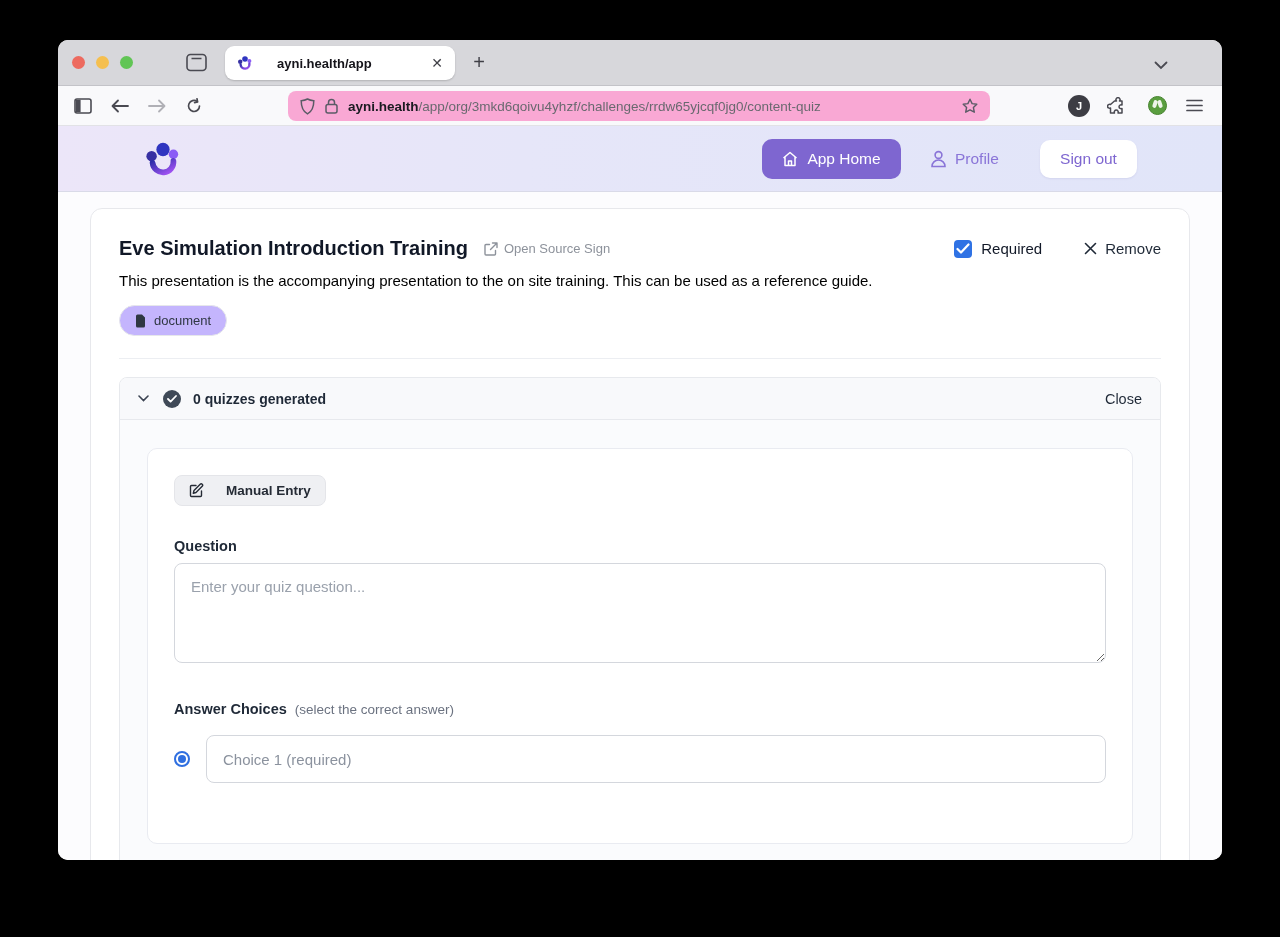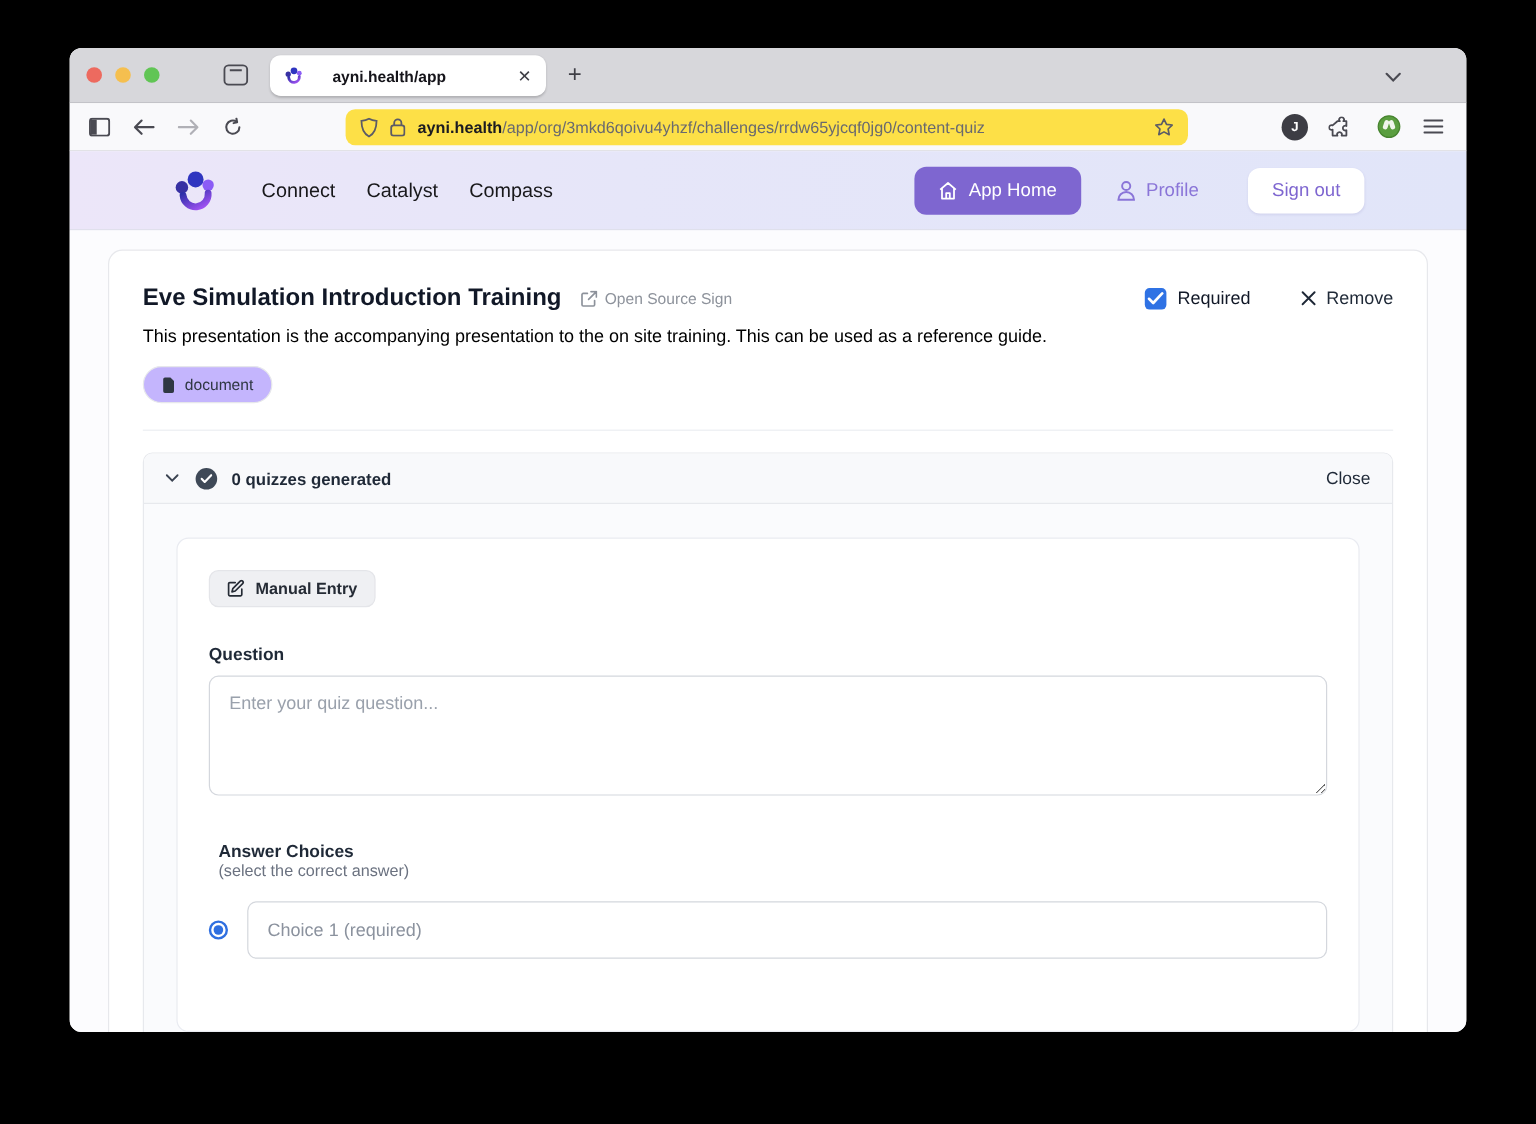--- a/index.html
+++ b/index.html
@@ -26,21 +26,21 @@
   .tab-chevron { position:absolute; right:54px; top:16px; color:#4a4a52; }
 
   
   .toolbar { position:relative; height:40px; background:#f9f9fb; border-bottom:1px solid #e2e2e6;
     display:flex; align-items:center; }
   .tb-icon { color:#4a4a52; display:flex; align-items:center; justify-content:center; }
   .i-sidebar { position:absolute; left:16px; }
   .i-back   { position:absolute; left:53px; }
   .i-fwd    { position:absolute; left:90px; color:#b0b0b6; }
   .i-reload { position:absolute; left:128px; }
-  .urlbar { position:absolute; left:230px; top:5px; width:702px; height:30px; background:#fde047;
+  .urlbar { position:absolute; left:230px; top:5px; width:702px; height:30px; background:#f9a8d4;
     border-radius:8px; display:flex; align-items:center; padding:0 12px; }
   .url-text { font-size:13.5px; margin-left:10px; flex:1; white-space:nowrap; overflow:hidden; }
   .url-domain { color:#1b1b21; font-weight:700; }
   .url-path { color:#69696f; }
   .avatar { position:absolute; left:1010px; top:9px; width:22px; height:22px; border-radius:50%;
     background:#3d3d44; color:#fff; font-size:11px; font-weight:700; display:flex; align-items:center; justify-content:center; }
   .i-puzzle { position:absolute; left:1049px; }
   .ext-green { position:absolute; left:1090px; top:10px; width:19px; height:19px; border-radius:50%;
     background:#5a9e3f; border:1px solid #47842f; overflow:hidden; }
   .ext-green:before { content:""; position:absolute; left:4px; top:3px; width:4px; height:8px; background:#eef5ea; border-radius:2px; transform:rotate(18deg); }
@@ -86,27 +86,27 @@
   .acc-head { height:42px; background:#f8f9fb; display:flex; align-items:center; padding:0 18px;
     border-bottom:1px solid #e7e9ed; }
   .acc-chevron { color:#3c4452; display:flex; }
   .check-circle { width:18px; height:18px; border-radius:50%; background:#3f4957; margin-left:14px;
     display:flex; align-items:center; justify-content:center; }
   .acc-label { font-size:14px; font-weight:700; color:#1f2937; margin-left:12px; }
   .acc-close { margin-left:auto; font-size:14.5px; color:#1f2937; cursor:pointer; }
   .acc-body { background:#fafbfd; padding:28px 27px 40px; }
 
   .inner-card { background:#fff; border:1px solid #e9ebf1; border-radius:10px; padding:26px 26px 60px; }
-  .btn-manual { display:inline-flex; align-items:center; gap:9px; background:#eff0f3; border:1px solid #e4e5e9;
+  .btn-manual { display:inline-flex; align-items:center; gap:22px; background:#eff0f3; border:1px solid #e4e5e9;
     border-radius:8px; padding:7px 14px; font-size:13.5px; font-weight:700; color:#252b35; cursor:pointer; font-family:inherit; }
   .q-label { margin-top:32px; font-size:14.5px; font-weight:700; color:#1f2937; }
   .q-textarea { margin-top:9px; width:100%; height:100px; border:1px solid #d4d7dd; border-radius:8px;
     padding:14px 16px; font-size:15px; font-family:inherit; color:#1f2937; resize:vertical; outline:none; }
   .q-textarea::placeholder { color:#9aa1ac; }
-  .ans-row { margin-top:34px; display:flex; align-items:baseline;flex-direction:column; }
+  .ans-row { margin-top:34px; display:flex; align-items:baseline; }
   .ans-label { font-size:14.5px; font-weight:700; color:#1f2937; }
   .ans-hint { font-size:13.5px; color:#6b7280; margin-left:8px; }
   .choice-row { margin-top:18px; display:flex; align-items:center; }
   .radio { width:16px; height:16px; border-radius:50%; flex:none; cursor:pointer; position:relative; }
   .radio.off { border:1.5px solid #9aa0aa; background:#fff; }
   .radio.on { border:2px solid #2f6fe0; background:#fff; }
   .radio.on:after { content:""; position:absolute; left:2px; top:2px; width:8px; height:8px; border-radius:50%; background:#2f6fe0; }
   .choice-input { flex:1; margin-left:16px; height:48px; border:1px solid #d4d7dd; border-radius:8px;
     padding:0 16px; font-size:15px; font-family:inherit; color:#1f2937; outline:none; }
   .choice-input::placeholder { color:#8b929e; }
@@ -212,25 +212,20 @@
           <linearGradient id="lg2" x1="0" y1="0" x2="1" y2="1">
         <stop offset="0" stop-color="#2c2ea8"></stop>
             <stop offset="1" stop-color="#a855f7"></stop>
           </linearGradient>
         </defs>
       <circle cx="20" cy="10" r="7" fill="#2f35c0"></circle>
       <circle cx="8" cy="17" r="5.5" fill="#3730a3"></circle>
       <circle cx="31" cy="15" r="5" fill="#8b5cf6"></circle>
       <path d="M 9 24 A 11 11 0 1 0 31 22" fill="none" stroke="url(#lg2)" stroke-width="6" stroke-linecap="round"></path>
     </svg>
-    <div class="navlinks">
-      <span class="navlink">Connect</span>
-      <span class="navlink">Catalyst</span>
-      <span class="navlink">Compass</span>
-    </div>
     <button class="btn-apphome">
       <svg width="16" height="16" viewBox="0 0 16 16" fill="none" stroke="#fff" stroke-width="1.5" stroke-linejoin="round">
           <path d="M1.5 7 L8 1.5 L14.5 7 M3 6 V14.5 h10 V6 M6.5 14.5 v-4.5 h3 v4.5"></path>
         </svg>
       <span>App Home</span>
     </button>
     <div class="profile">
       <svg width="17" height="18" viewBox="0 0 17 18" fill="none" stroke="#8a75d8" stroke-width="1.6">
           <circle cx="8.5" cy="5" r="3.4"></circle>
           <path d="M2 16.5 a6.5 6.5 0 0 1 13 0 Z"></path>

